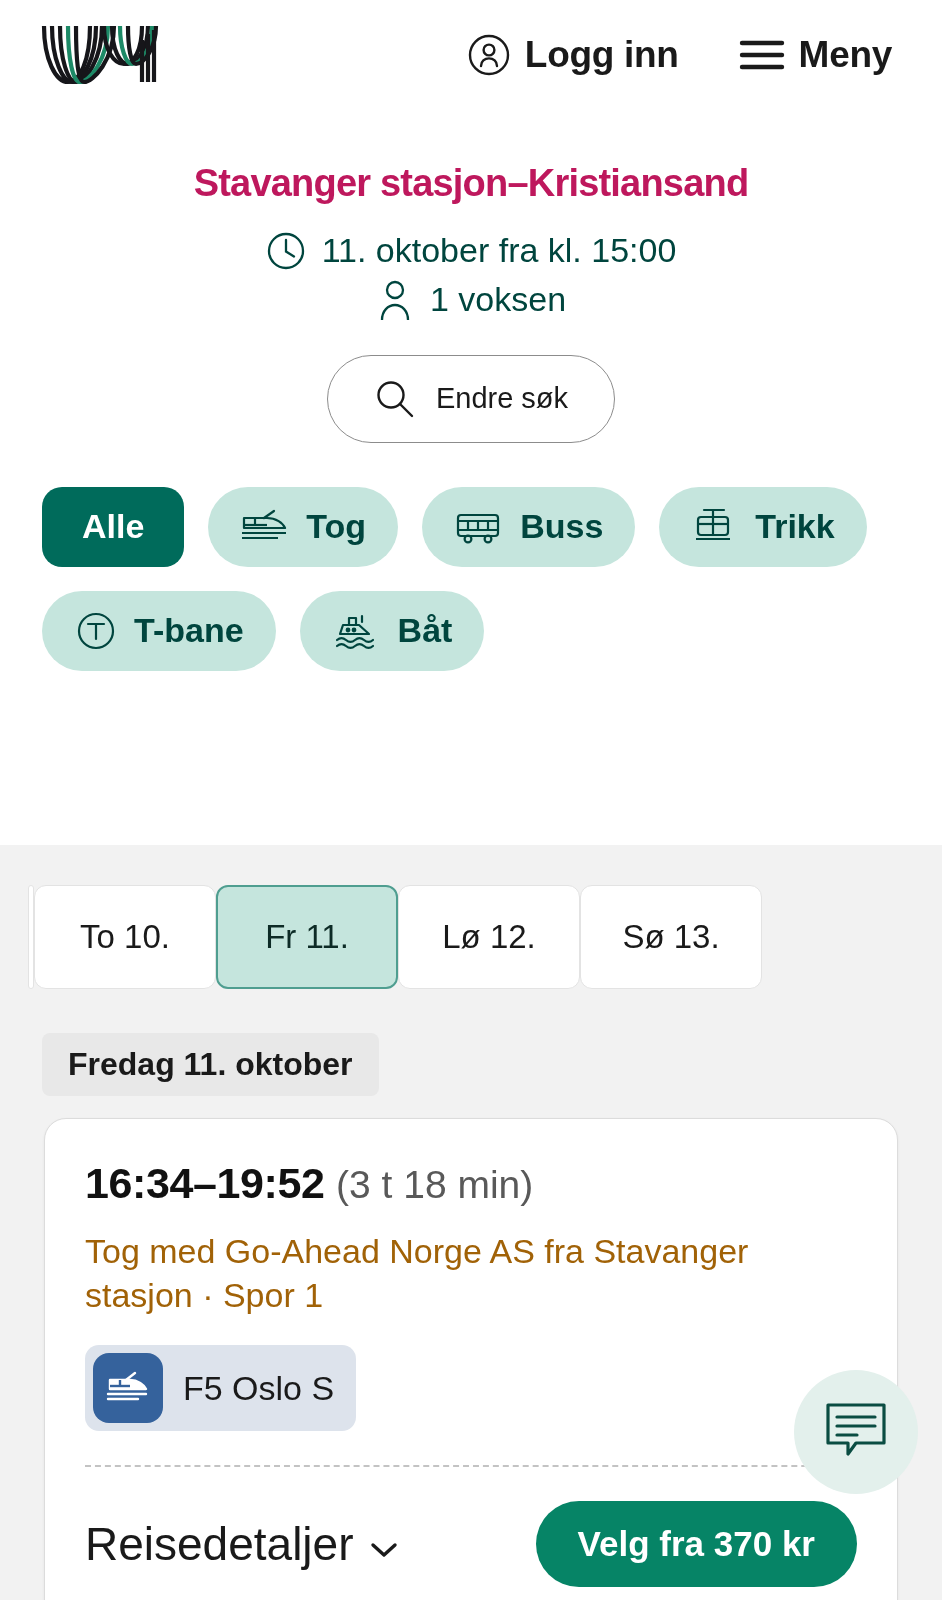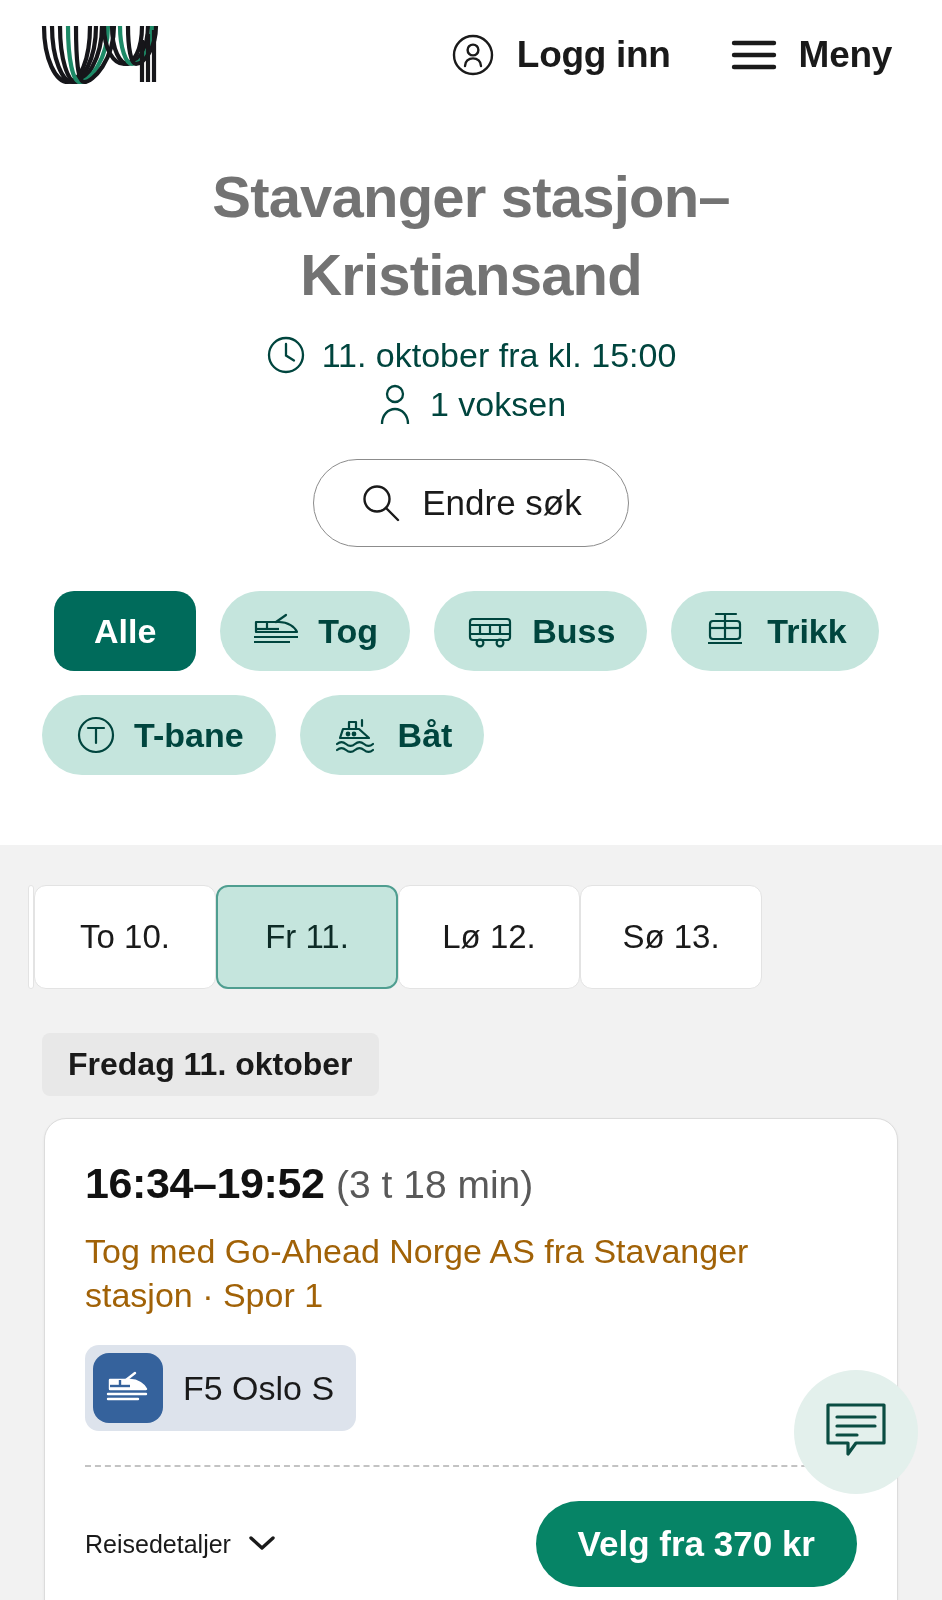--- a/index.html
+++ b/index.html
@@ -20,39 +20,39 @@
     display: flex;
     align-items: center;
     padding: 0 34px;
     background: #fff;
   }
   .logo { width: 130px; height: 70px; flex: 0 0 auto; }
   .header-spacer { flex: 1 1 auto; }
   .header-btn {
     display: flex;
     align-items: center;
-    gap: 22px;
+    gap: 14px;
     color: #1a1a1a;
     font-size: 37px;
     font-weight: 700;
     background: none;
     border: none;
     cursor: pointer;
     font-family: "Liberation Sans", sans-serif;
     letter-spacing: -0.3px;
   }
   .header-btn .ico { display: block; line-height: 0; }
   .login-btn { margin-right: 0; }
   .menu-btn { margin-left: 60px; margin-right: 16px; }
 
   
   .title-block { text-align: center; padding: 48px 60px 0; }
   h1.route-title {
-    color: #737373;
-    font-size: 58px;
+    color: #be185d;
+    font-size: 38px;
     line-height: 1.34;
     font-weight: 700;
     letter-spacing: -0.8px;
   }
   .meta-row {
     display: flex;
     align-items: center;
     justify-content: center;
     gap: 16px;
     color: #00453e;
@@ -68,21 +68,21 @@
     display: inline-flex;
     align-items: center;
     justify-content: center;
     gap: 20px;
     height: 88px;
     padding: 0 46px;
     border: 1.6px solid #8c8c8c;
     border-radius: 44px;
     background: #fff;
     color: #1a1a1a;
-    font-size: 35px;
+    font-size: 29px;
     font-family: "Liberation Sans", sans-serif;
     cursor: pointer;
   }
   .endre-btn .ico { line-height: 0; display: block; }
 
   
   .chips {
     display: flex;
     flex-wrap: wrap;
     gap: 24px 24px;
@@ -97,21 +97,21 @@
     border-radius: 40px;
     background: #c5e5dd;
     color: #00453e;
     font-size: 34px;
     font-weight: 700;
     border: none;
     cursor: pointer;
     font-family: "Liberation Sans", sans-serif;
     white-space: nowrap;
   }
-  .chip.active { background: #006b5b; color: #ffffff; border-radius: 20px; padding: 0 40px; margin-left: 12px; }
+  .chip.active { background: #006b5b; color: #ffffff; border-radius: 20px; padding: 0 40px; }
   .chip .ico { line-height: 0; display: block; }
 
   
   .results {
     position: absolute;
     left: 0; right: 0;
     top: 845px;
     bottom: 0;
     background: #f2f2f2;
     overflow: hidden;
@@ -210,21 +210,21 @@
   .card-footer {
     display: flex;
     align-items: center;
     justify-content: space-between;
     margin-top: 34px;
   }
   .details-link {
     display: inline-flex;
     align-items: center;
     gap: 16px;
-    font-size: 25px;
+    font-size: 46px;
     color: #1a1a1a;
     background: none;
     border: none;
     cursor: pointer;
     font-family: "Liberation Sans", sans-serif;
   }
   .select-btn {
     background: #068466;
     color: #ffffff;
     border: none;

